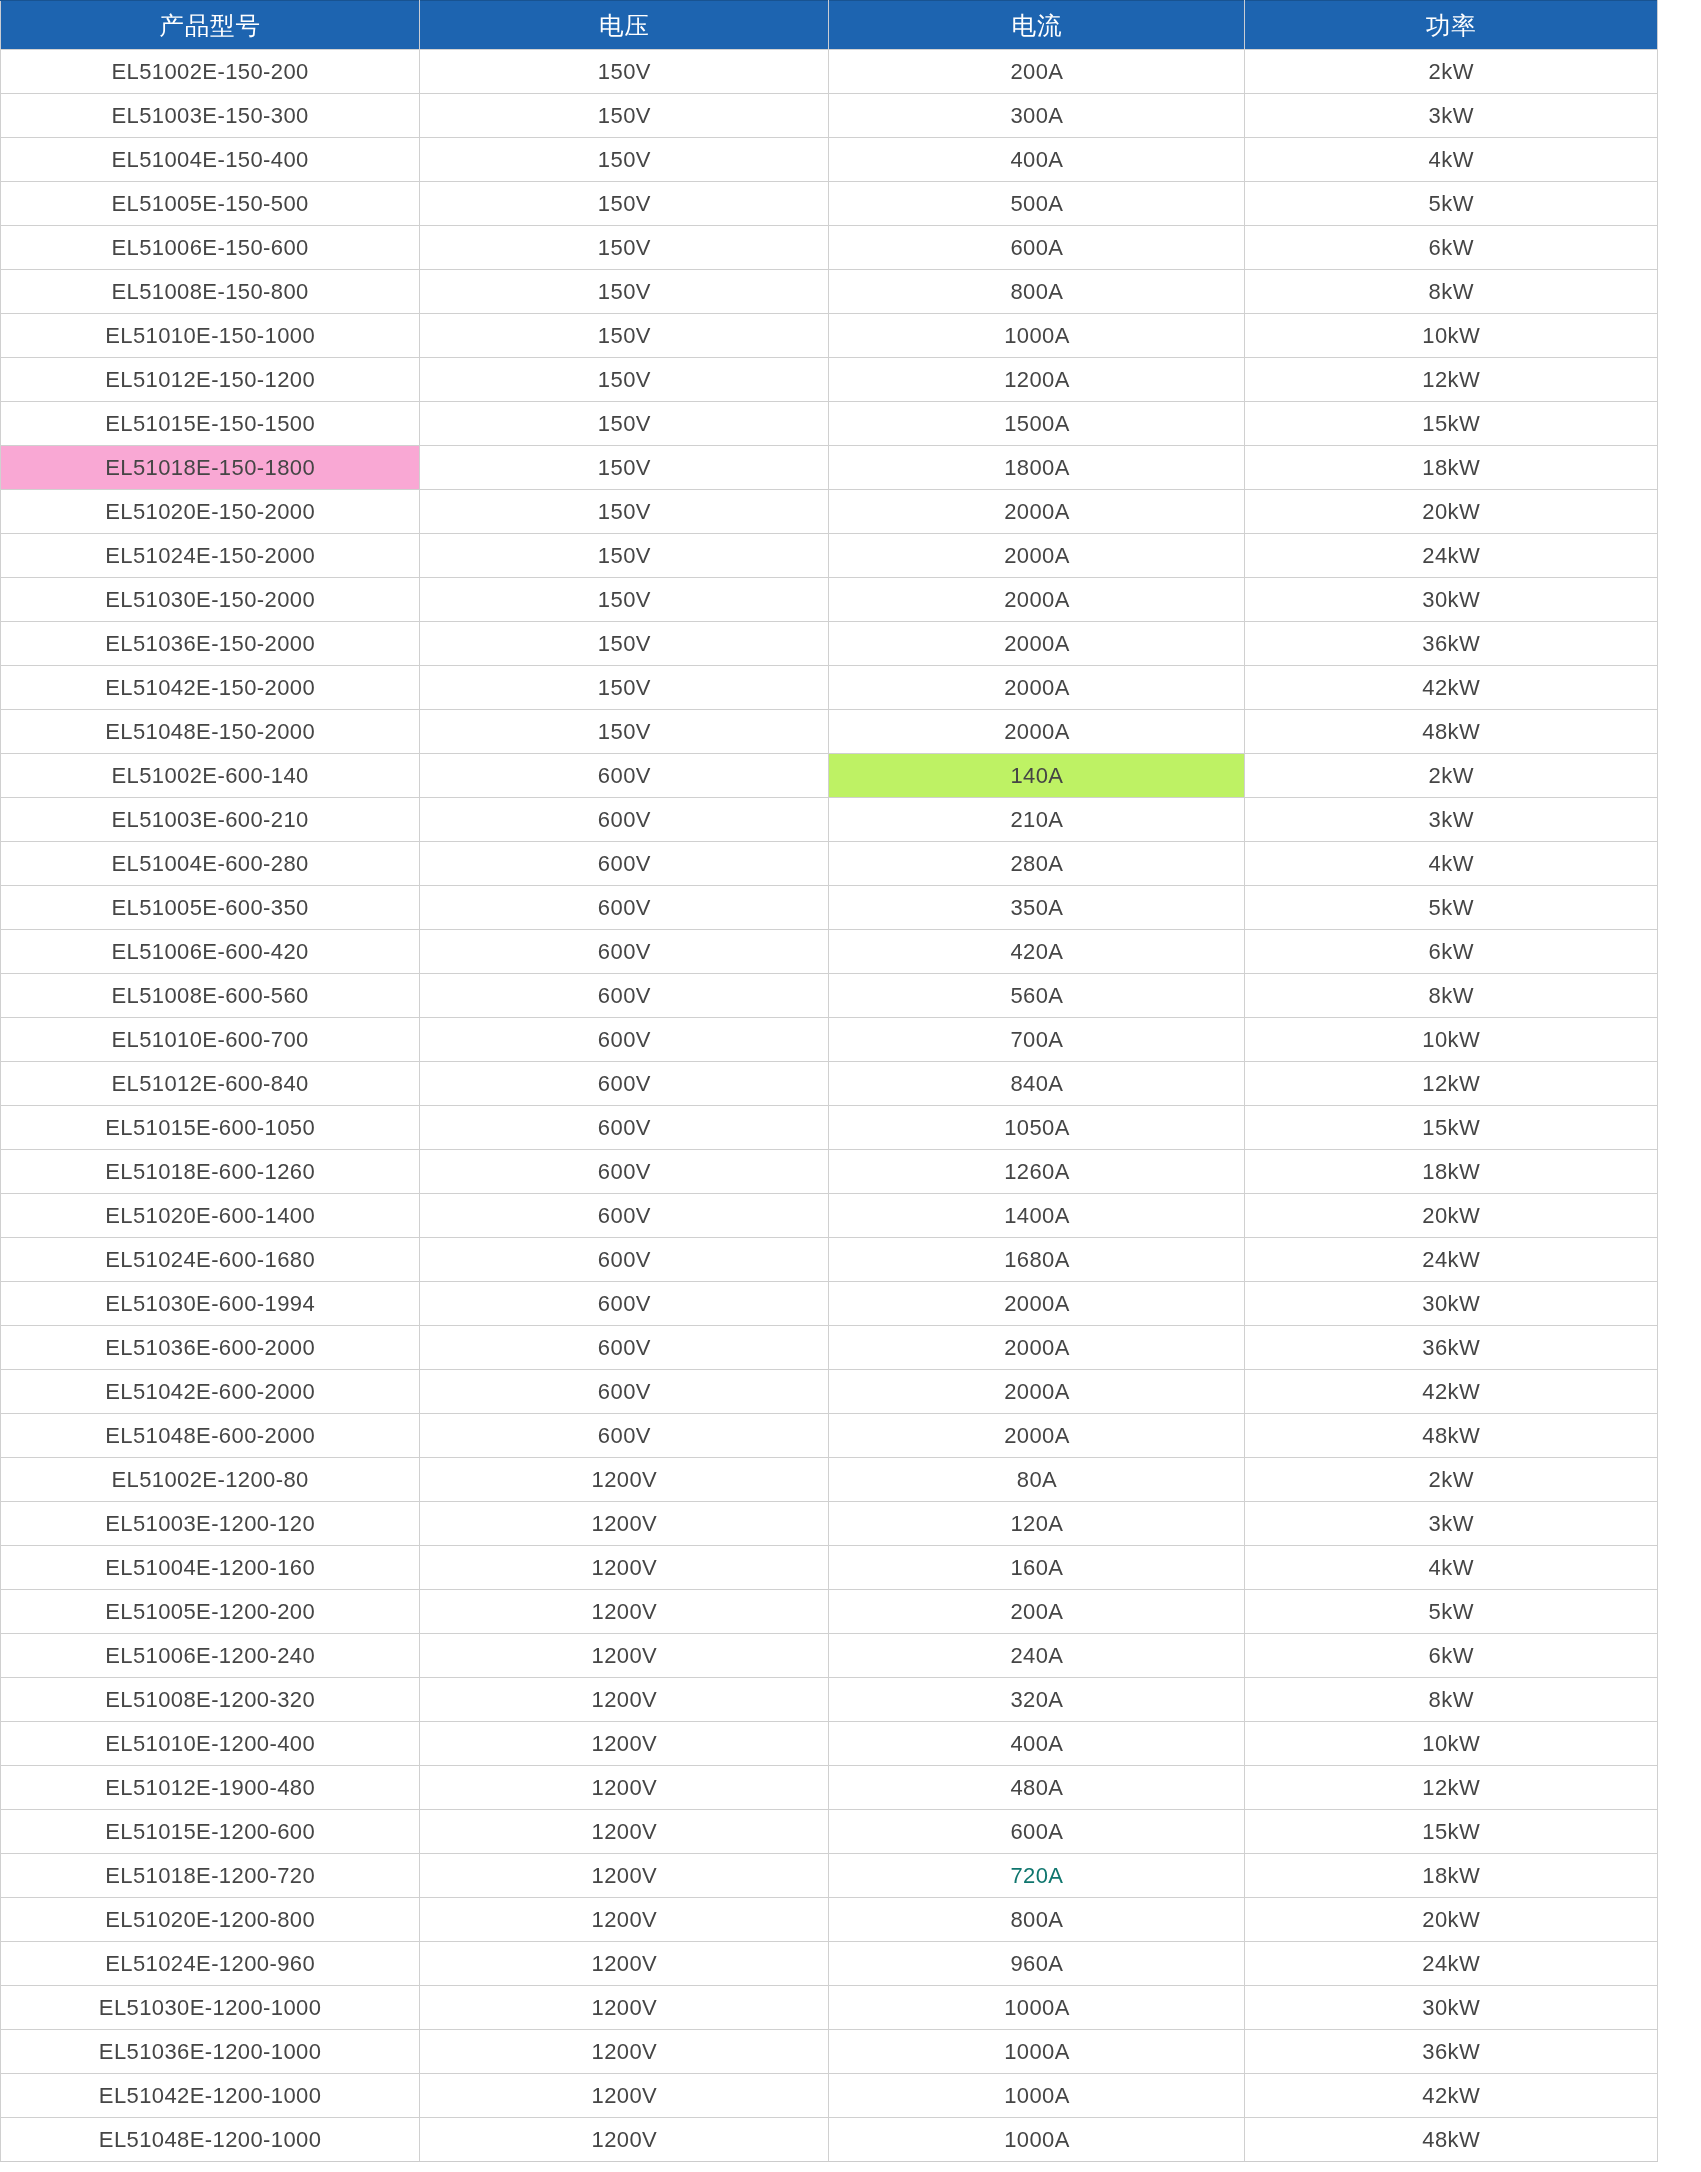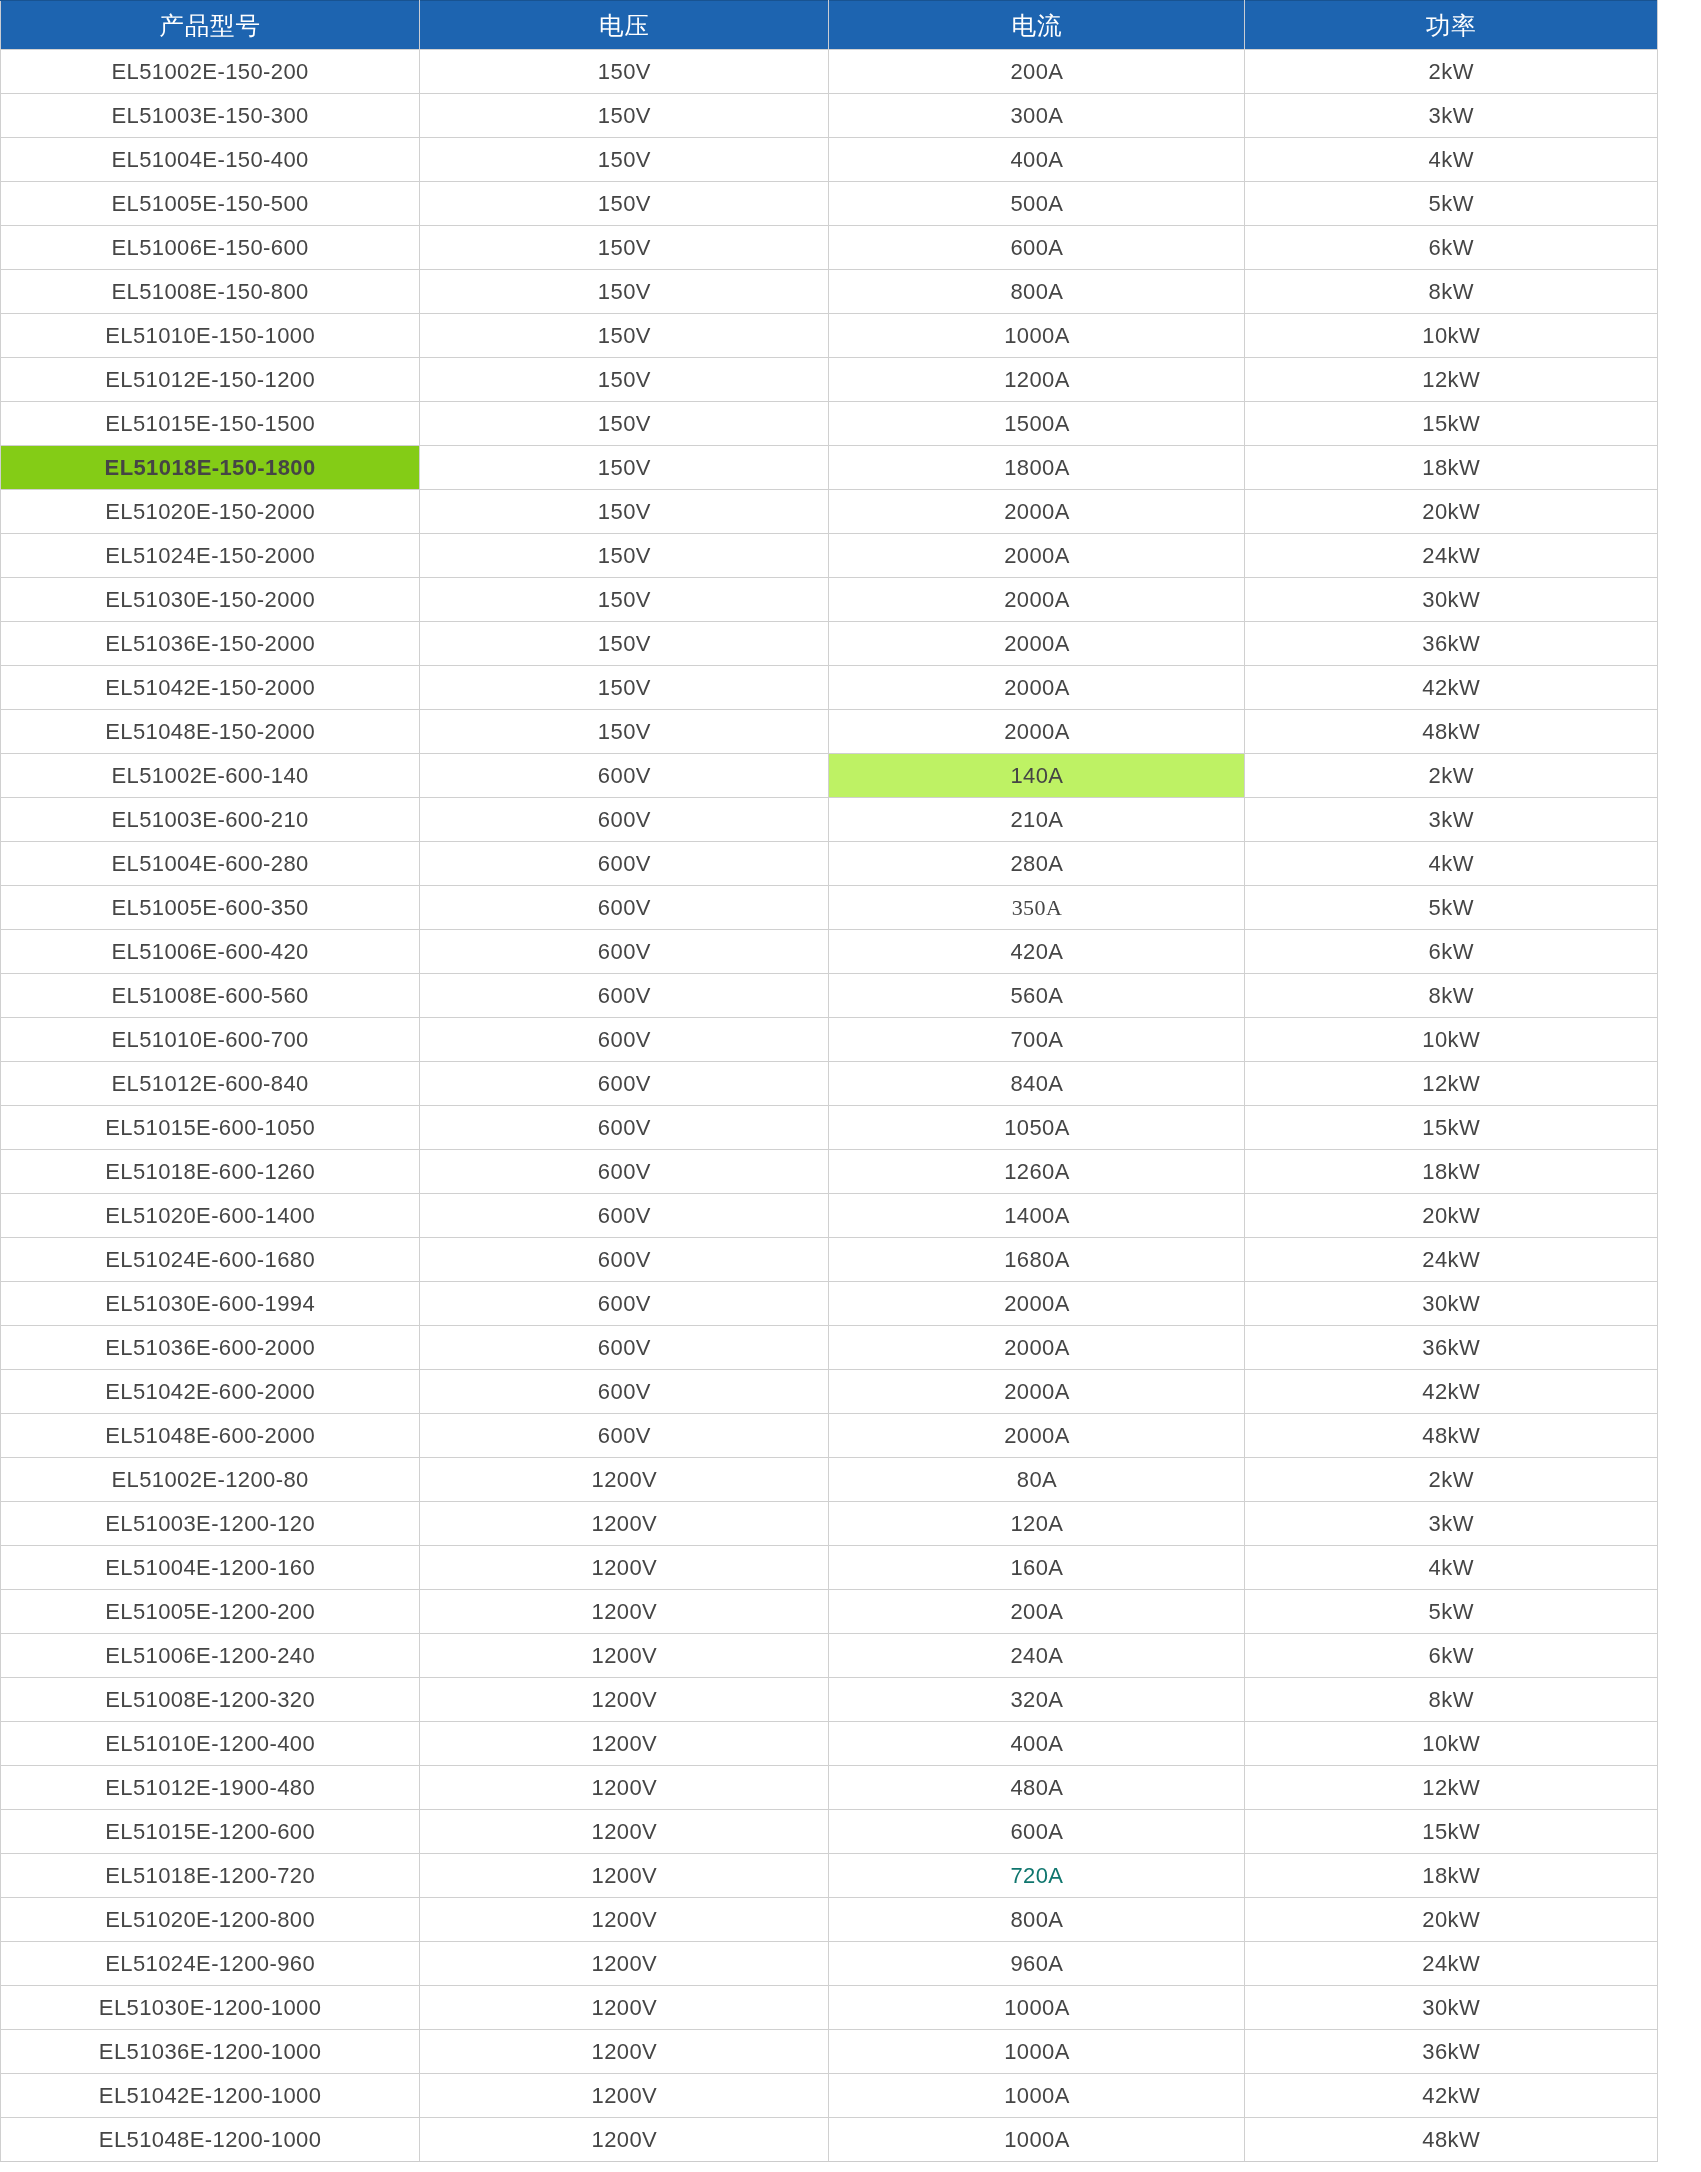--- a/index.html
+++ b/index.html
@@ -120,21 +120,21 @@
           <td style="background: rgb(255, 255, 255); color: rgb(69, 69, 69);">1200A</td>
           <td style="background: rgb(255, 255, 255); color: rgb(69, 69, 69);">12kW</td>
         </tr>
         <tr>
           <td style="background: rgb(255, 255, 255); color: rgb(69, 69, 69);">EL51015E-150-1500</td>
           <td style="background: rgb(255, 255, 255); color: rgb(69, 69, 69);">150V</td>
           <td style="background: rgb(255, 255, 255); color: rgb(69, 69, 69);">1500A</td>
           <td style="background: rgb(255, 255, 255); color: rgb(69, 69, 69);">15kW</td>
         </tr>
         <tr>
-          <td style="background: #84cc16; color: rgb(69, 69, 69); font-weight: bold;">EL51018E-150-1800</td>
+          <td style="background: #f9a8d4; color: rgb(69, 69, 69);">EL51018E-150-1800</td>
           <td style="background: rgb(255, 255, 255); color: rgb(69, 69, 69);">150V</td>
           <td style="background: rgb(255, 255, 255); color: rgb(69, 69, 69);">1800A</td>
           <td style="background: rgb(255, 255, 255); color: rgb(69, 69, 69);">18kW</td>
         </tr>
         <tr>
           <td style="background: rgb(255, 255, 255); color: rgb(69, 69, 69);">EL51020E-150-2000</td>
           <td style="background: rgb(255, 255, 255); color: rgb(69, 69, 69);">150V</td>
           <td style="background: rgb(255, 255, 255); color: rgb(69, 69, 69);">2000A</td>
           <td style="background: rgb(255, 255, 255); color: rgb(69, 69, 69);">20kW</td>
         </tr>
@@ -182,21 +182,21 @@
         </tr>
         <tr>
           <td style="background: rgb(255, 255, 255); color: rgb(69, 69, 69);">EL51004E-600-280</td>
           <td style="background: rgb(255, 255, 255); color: rgb(69, 69, 69);">600V</td>
           <td style="background: rgb(255, 255, 255); color: rgb(69, 69, 69); text-align: center;">280A</td>
           <td style="background: rgb(255, 255, 255); color: rgb(69, 69, 69);">4kW</td>
         </tr>
         <tr>
           <td style="background: rgb(255, 255, 255); color: rgb(69, 69, 69);">EL51005E-600-350</td>
           <td style="background: rgb(255, 255, 255); color: rgb(69, 69, 69);">600V</td>
-          <td style="background: rgb(255, 255, 255); color: rgb(69, 69, 69); font-family: Liberation Serif, serif;">350A</td>
+          <td style="background: rgb(255, 255, 255); color: rgb(69, 69, 69);">350A</td>
           <td style="background: rgb(255, 255, 255); color: rgb(69, 69, 69);">5kW</td>
         </tr>
         <tr>
           <td style="background: rgb(255, 255, 255); color: rgb(69, 69, 69);">EL51006E-600-420</td>
           <td style="background: rgb(255, 255, 255); color: rgb(69, 69, 69);">600V</td>
           <td style="background: rgb(255, 255, 255); color: rgb(69, 69, 69);">420A</td>
           <td style="background: rgb(255, 255, 255); color: rgb(69, 69, 69);">6kW</td>
         </tr>
         <tr>
           <td style="background: rgb(255, 255, 255); color: rgb(69, 69, 69);">EL51008E-600-560</td>

